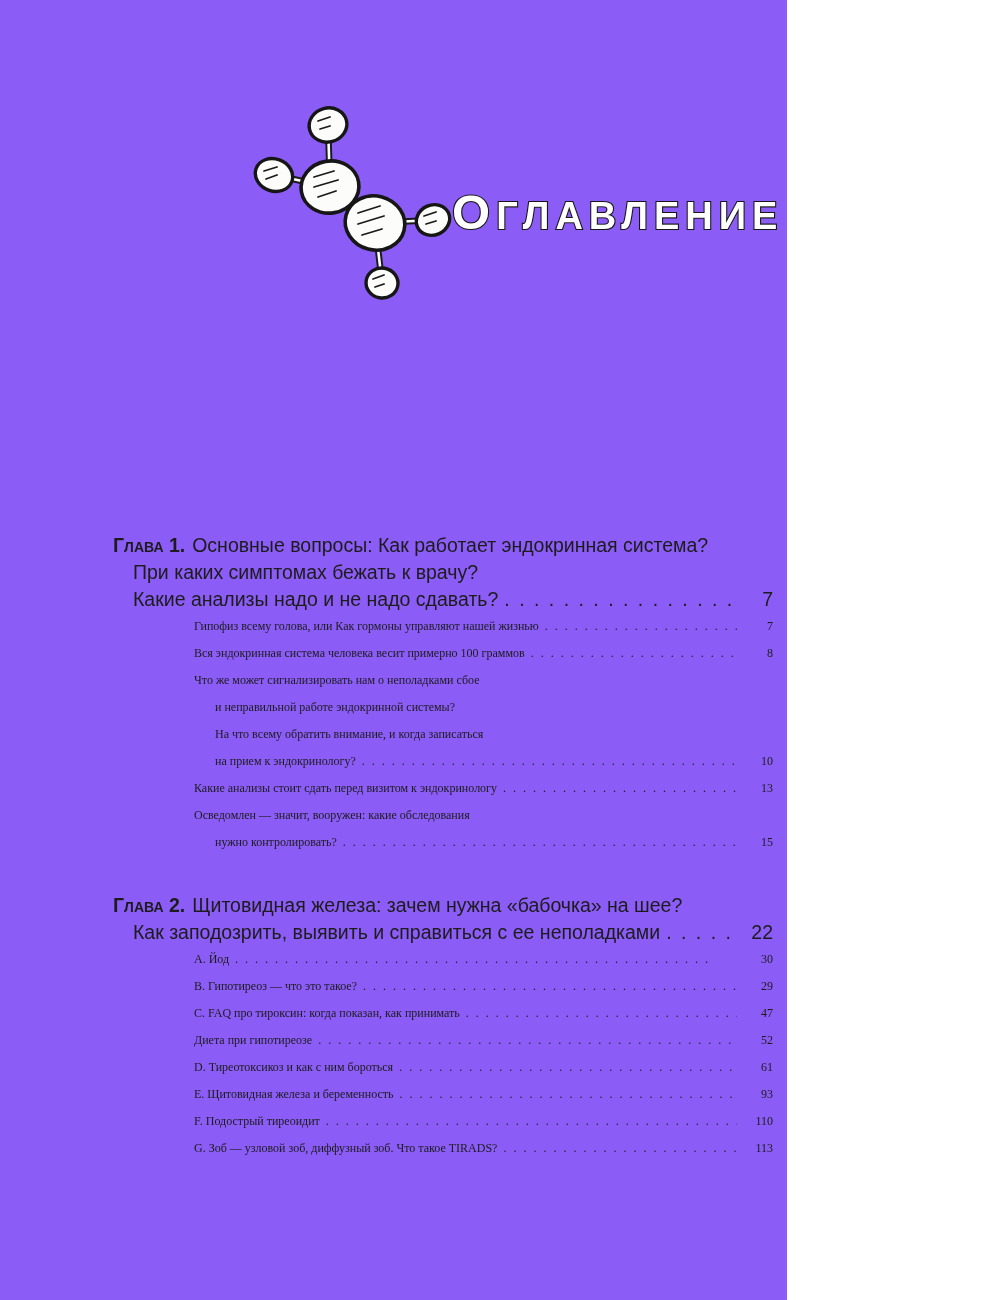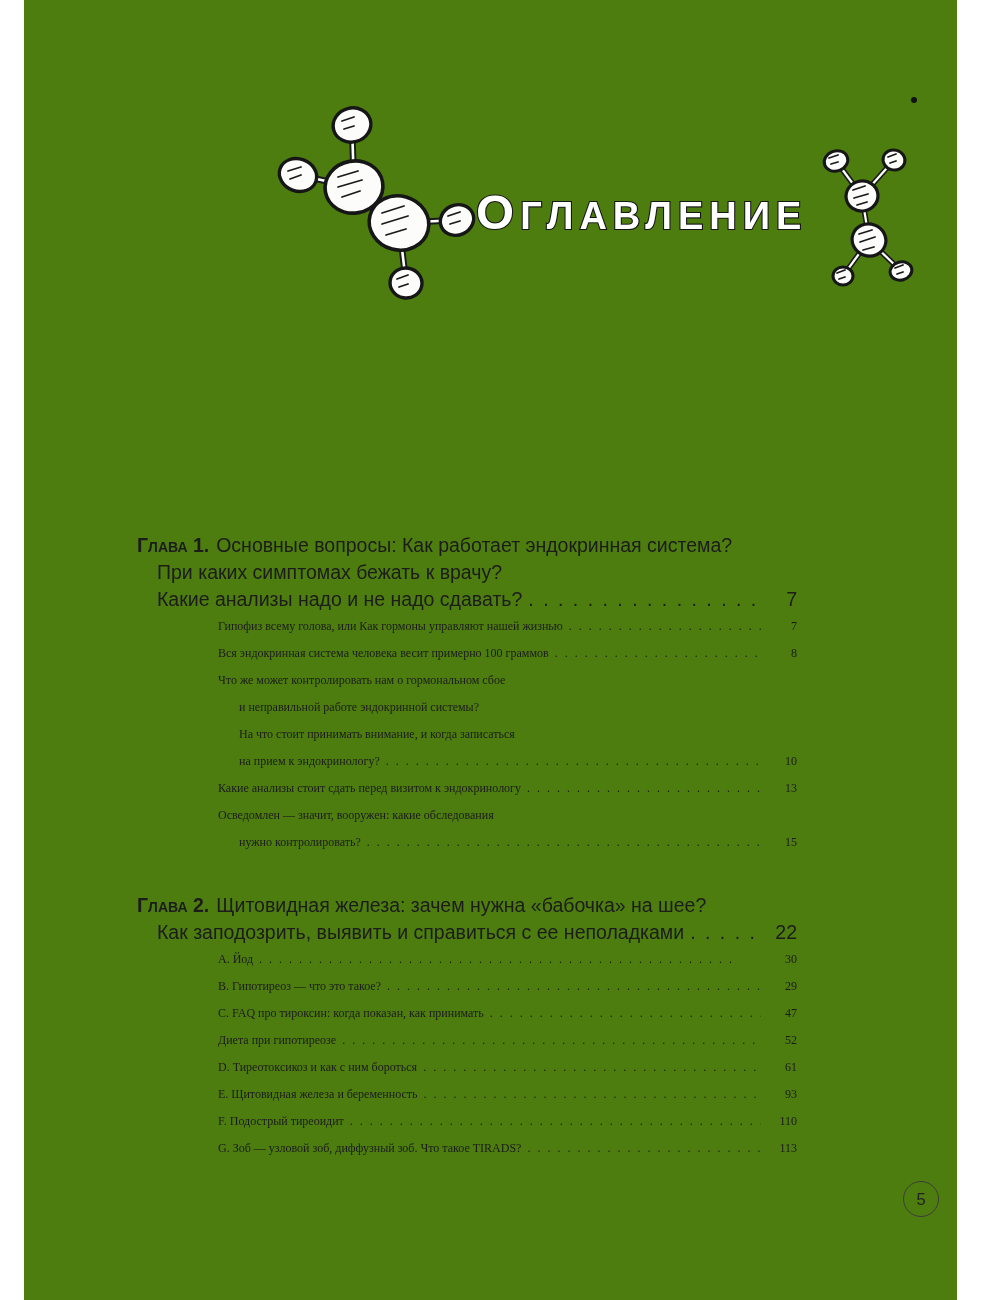--- a/index.html
+++ b/index.html
@@ -1,18 +1,18 @@
 <!DOCTYPE html>
 <html><head>
 <meta charset="utf-8">
 <style>
   html,body{margin:0;padding:0;background:#ffffff;}
   .page{
-    position:relative;width:933px;height:1300px;background:#4d7c0f;
-    overflow:hidden;color:#1c1c1c;margin-left:24px;
+    position:relative;width:787px;height:1300px;background:#8b5cf6;
+    overflow:hidden;color:#1c1c1c;
   }
   
   .title{
     position:absolute;left:452px;top:182px;
     font-family:"Liberation Sans",sans-serif;
     font-weight:bold;font-size:38px;line-height:1.25;
     text-transform:uppercase;letter-spacing:6px;
     color:#ffffff;-webkit-text-stroke:2.2px #161616;paint-order:stroke fill;
     white-space:nowrap;
   }
@@ -171,27 +171,27 @@
         <span class="t">Гипофиз всему голова, или Как гормоны управляют нашей жизнью</span>
         <span class="leader"></span>
         <span class="pg">7</span>
       </div>
       <div class="toc-line serif lv2">
         <span class="t">Вся эндокринная система человека весит примерно 100 граммов</span>
         <span class="leader"></span>
         <span class="pg">8</span>
       </div>
       <div class="toc-line serif lv2">
-        <span class="t">Что же может контролировать нам о гормональном сбое</span>
+        <span class="t">Что же может сигнализировать нам о неполадками сбое</span>
       </div>
       <div class="toc-line serif lv3">
         <span class="t">и неправильной работе эндокринной системы?</span>
       </div>
       <div class="toc-line serif lv3">
-        <span class="t">На что стоит принимать внимание, и когда записаться</span>
+        <span class="t">На что всему обратить внимание, и когда записаться</span>
       </div>
       <div class="toc-line serif lv3">
         <span class="t">на прием к эндокринологу?</span>
         <span class="leader"></span>
         <span class="pg">10</span>
       </div>
       <div class="toc-line serif lv2">
         <span class="t">Какие анализы стоит сдать перед визитом к эндокринологу</span>
         <span class="leader"></span>
         <span class="pg">13</span>

